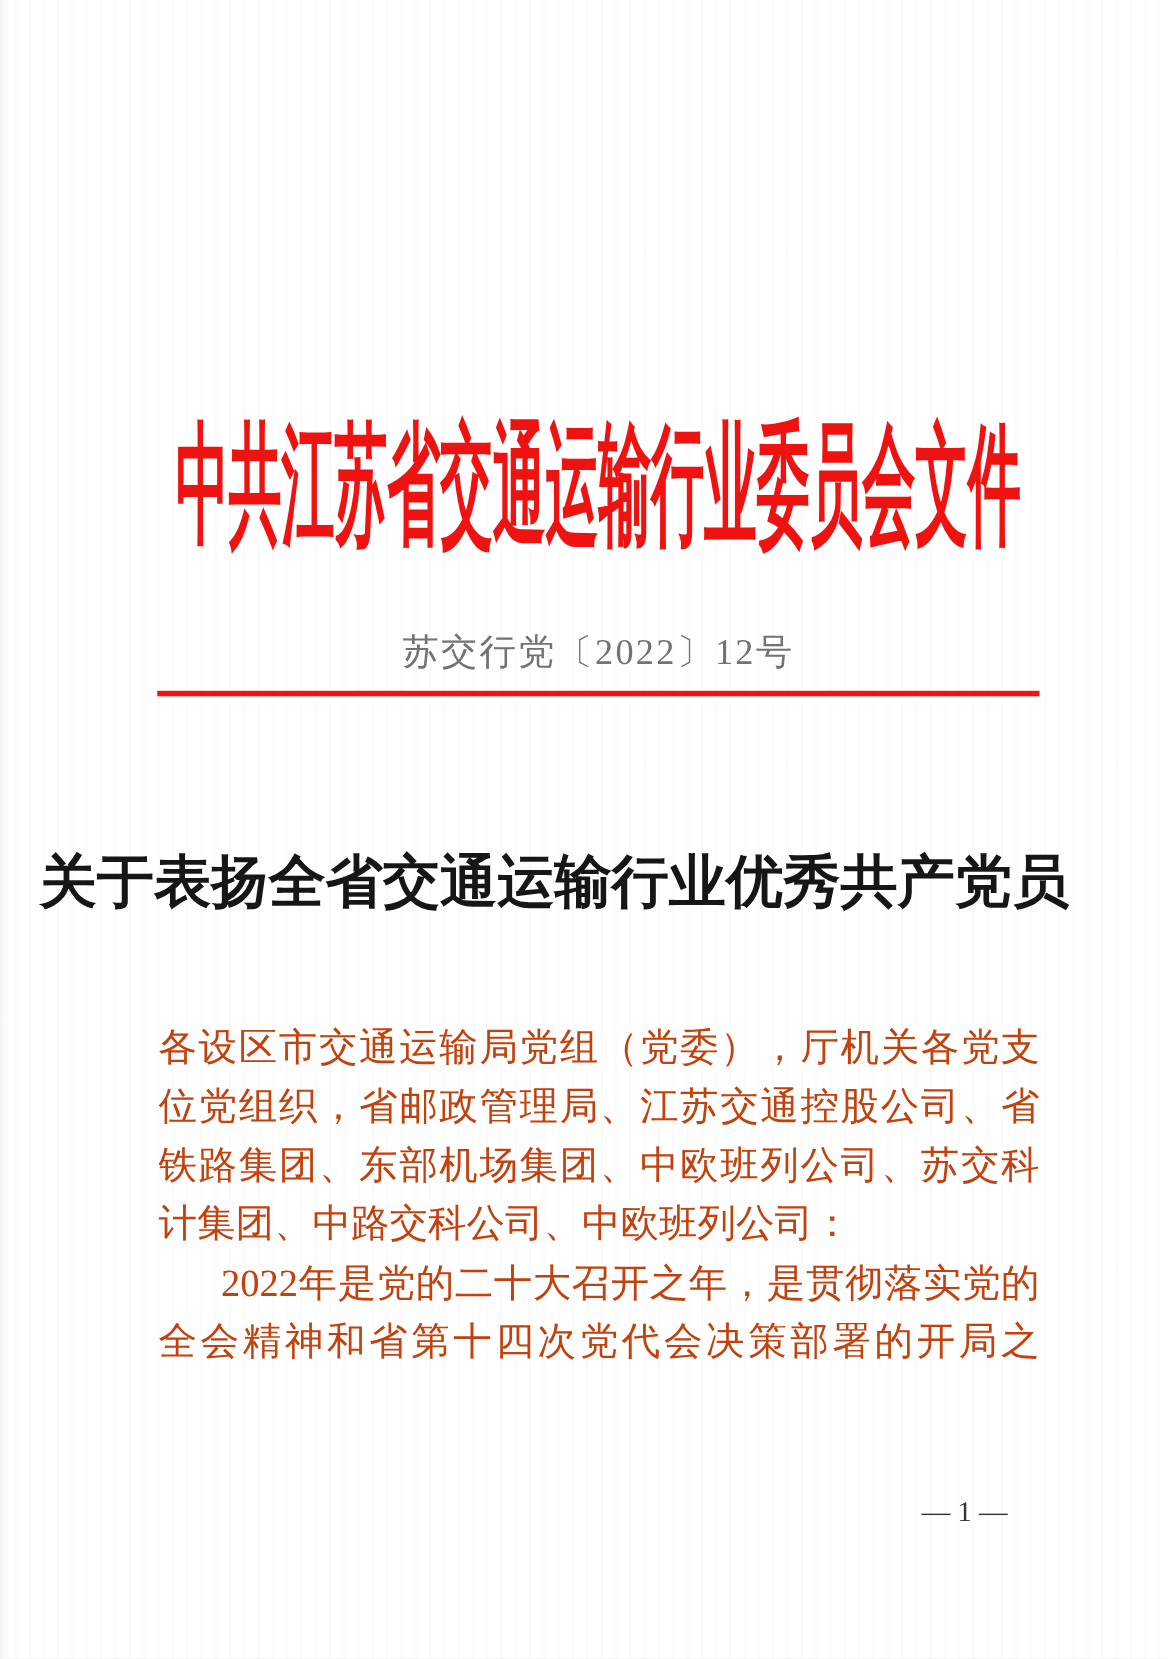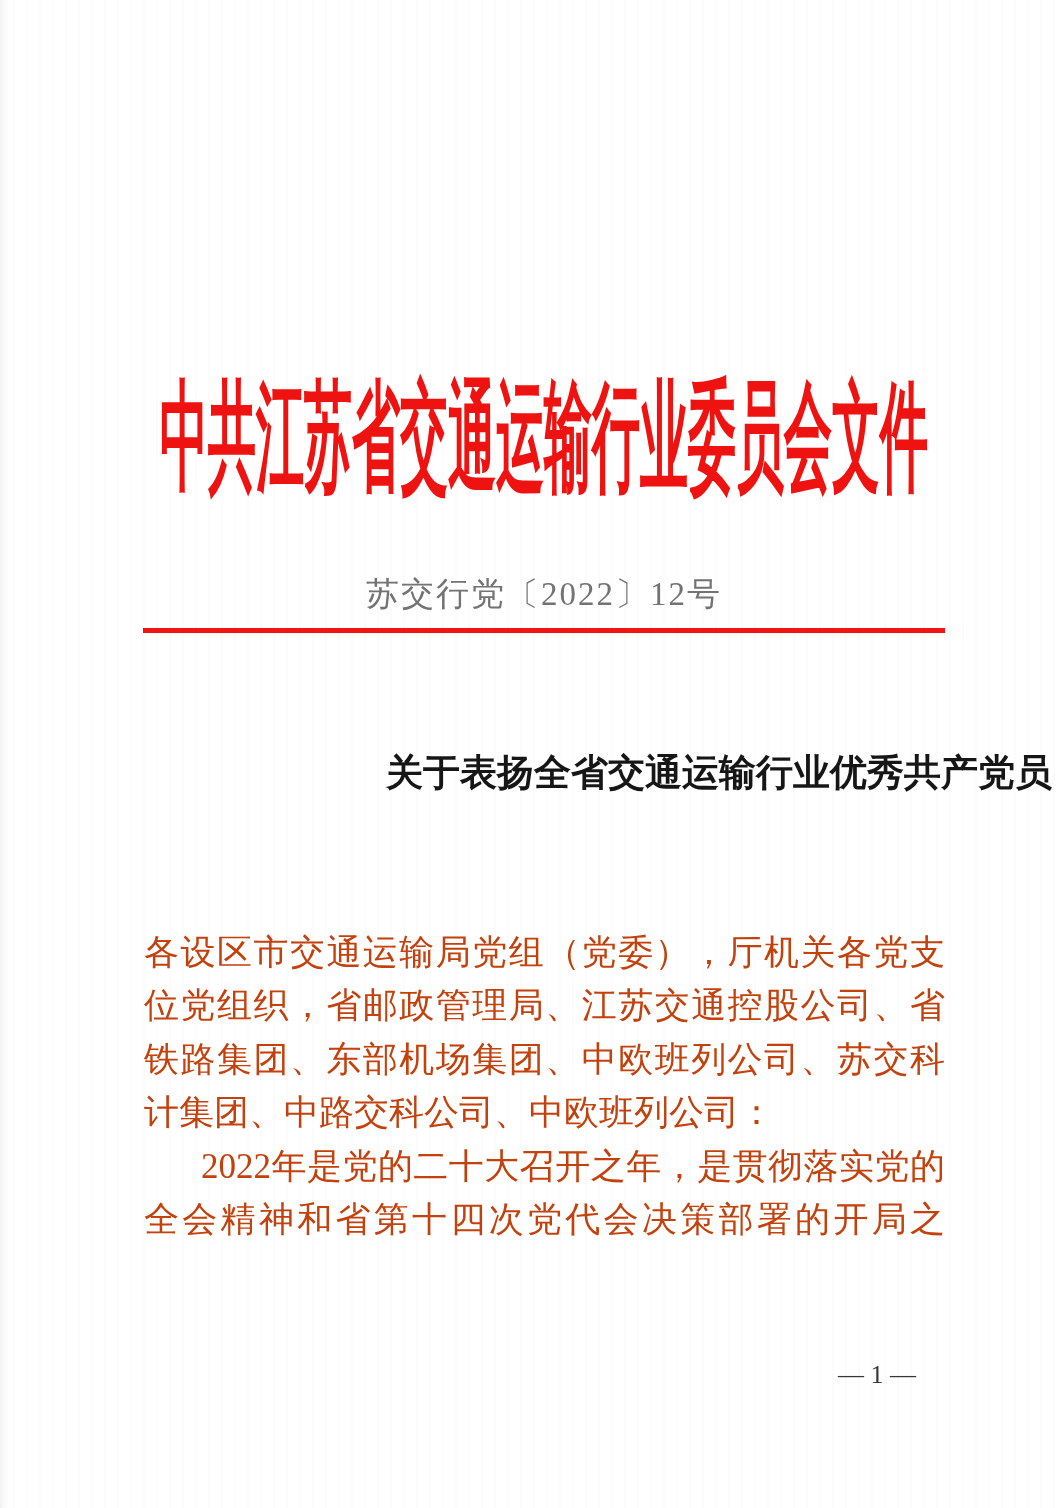--- a/index.html
+++ b/index.html
@@ -16,21 +16,21 @@
     content:"";
     position:absolute;inset:0;
     background:
       linear-gradient(90deg, rgba(0,0,0,0.035) 0px, rgba(0,0,0,0.0) 10px),
       repeating-linear-gradient(90deg, rgba(70,70,90,0.018) 0px, rgba(70,70,90,0.018) 2px, rgba(0,0,0,0) 2px, rgba(0,0,0,0) 13px);
     pointer-events:none;
   }
 
   .masthead{
     position:absolute;top:352px;left:36px;width:1016px;height:140px;
-    display:flex;align-items:center;justify-content:center;margin-top:16px;
+    display:flex;align-items:flex-end;justify-content:center;
   }
   .masthead-text{
     font-size:100px;
     font-weight:900;
     line-height:1;
     color:var(--masthead-red,#ee1310);
     white-space:nowrap;
     transform:scale(0.48,1.2);
     transform-origin:50% 50%;
   }
@@ -42,23 +42,23 @@
     letter-spacing:2px;
     color:#737373;
   }
 
   .red-rule{
     position:absolute;top:628px;left:143px;width:802px;height:5px;
     background:var(--rule-red,#f21410);
   }
 
   .doc-title{
-    position:absolute;top:742px;left:36px;width:1016px;
-    text-align:right;
-    font-size:37px;line-height:62px;
+    position:absolute;top:772px;left:36px;width:1016px;
+    text-align:left;
+    font-size:52px;line-height:62px;
     font-weight:700;
     color:#161616;
   }
 
   .body-block{
     position:absolute;top:926px;left:144px;width:801px;
     font-size:35px;
     color:#c2410c;
   }
   .body-line{

